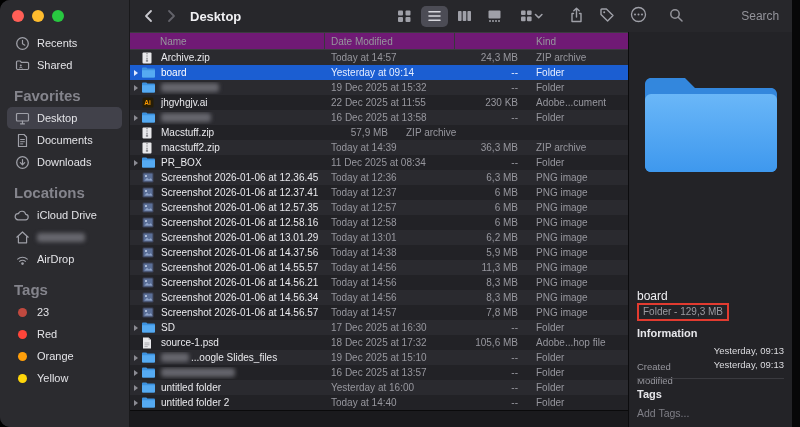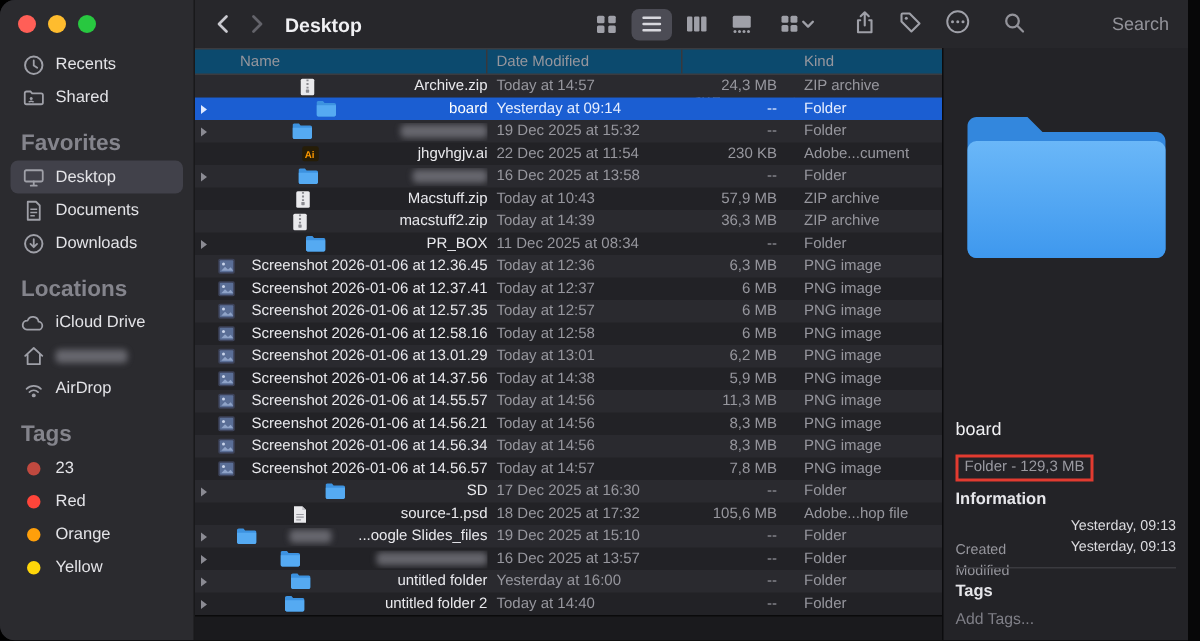--- a/index.html
+++ b/index.html
@@ -32,52 +32,52 @@
   .tb-btn.selected { background:#4c4c55; }
   .group-btn { margin-left:10px; }
   .right-group { display:flex; align-items:center; gap:15px; margin-left:24px; }
   .icon-btn { background:none; border:0; display:flex; align-items:center; cursor:default; }
   .search-field { display:flex; align-items:center; gap:5px; margin-left:22px; color:#93939a; font-size:12px; min-width:110px;justify-content:space-between; }
 
   .content { flex:1; display:flex; min-height:0; }
 
   
   .filelist { width:498px; flex:0 0 498px; display:flex; flex-direction:column; background:#222226; }
-  .colheaders { height:18px; flex:0 0 18px; display:flex; align-items:center; font-size:10px; color:#96969d; border-top:1px solid #3b3b3f; border-bottom:1px solid #3b3b3f; background:#0c4a6e; }
+  .colheaders { height:18px; flex:0 0 18px; display:flex; align-items:center; font-size:10px; color:#96969d; border-top:1px solid #3b3b3f; border-bottom:1px solid #3b3b3f; background:#701a75; }
   .ch { height:100%; display:flex; align-items:center; border-right:1px solid #38383c; overflow:hidden; white-space:nowrap; }
   .ch:last-child { border-right:none; }
   .colheaders .col-name { width:195px; padding-left:30px; }
   .colheaders .col-date { width:130px; padding-left:6px; }
   .colheaders .col-size { width:75px; padding-left:6px;margin-top:48px; }
   .colheaders .col-kind { flex:1; padding-left:6px; }
   .rows { flex:1; overflow:hidden; }
   .row { height:15px; display:flex; align-items:center; font-size:10px; }
   .row.odd { background:#2a2a2f; }
   .row.selected { background:var(--sel,#1b5ed2); }
   .row.selected .nm { color:#fff; }
   .row.selected .sec { color:#e6eeff; }
   .cell { overflow:hidden; white-space:nowrap; }
-  .c-name { width:195px; flex:0 0 195px; display:flex; align-items:center;justify-content:space-between; }
+  .c-name { width:195px; flex:0 0 195px; display:flex; align-items:center; }
   .disc { width:12px; flex:0 0 12px; display:flex; justify-content:center; }
   .disc i { width:0; height:0; border-left:4px solid #8b8b93; border-top:3px solid transparent; border-bottom:3px solid transparent; display:block; }
   .row.selected .disc i { border-left-color:#dfe9ff; }
   .ficon { width:14px; flex:0 0 14px; height:12px; margin-right:5px; display:flex; align-items:center; }
   .nm { color:#e9e9ed; overflow:hidden; }
   .sec { color:#97979e; }
   .c-date { width:130px; flex:0 0 130px; padding-left:6px; }
   .c-size { width:75px; flex:0 0 75px; text-align:right; padding-right:12px; }
   .c-kind { flex:1; padding-left:6px; }
   .hscroll { height:17px; flex:0 0 17px; background:#1a1a1d; border-top:1px solid #0a0a0b; }
 
   
   .preview { flex:1; background:#232327; border-left:1px solid #0c0c0e; display:flex; flex-direction:column; padding:0 6px; min-width:0; }
   .pv-icon { margin:42px auto 0; }
   .pv-bottom { margin-top:auto; padding:0 2px 8px; display:flex; flex-direction:column; }
   .pv-name { font-size:12px; color:#efeff2; }
-  .pv-meta { display:inline-block; margin:10px 0 4px; border:2px solid #e23b30; padding:1px 4px 2px; font-size:10px; color:#9a9aa1; align-self:flex-start; }
+  .pv-meta { display:inline-block; margin:0 0 4px; border:2px solid #e23b30; padding:1px 4px 2px; font-size:10px; color:#9a9aa1; align-self:flex-start; }
   .pv-sec-title { font-size:11px; font-weight:700; color:#e6e6ea; margin:2px 0 4px; }
   .pv-row { display:flex; justify-content:space-between; align-items:center; font-size:9.5px; height:14px; }
   .pv-row .lbl { color:#96969d;margin-top:32px; }
   .pv-row .val { color:#dcdce0; }
   .pv-div { height:1px; background:#3a3a3f; margin:7px 0; }
   .pv-addtags { font-size:10.5px; color:#7f7f87; margin-top:3px; }
 </style>
 </head>
 <body>
 
@@ -365,21 +365,21 @@
                 <div class="cell c-name">
                   <span class="disc"></span>
                   <span class="ficon">
                     <svg width="12" height="11" viewBox="0 0 12 11">
                       <rect x="0.5" y="0.5" width="11" height="10" rx="1.5" fill="#261d07"></rect>
                       <text x="2.2" y="8" font-size="6.5" fill="#ff9a00" font-weight="bold">Ai</text>
                     </svg>
                   </span>
                   <span class="nm">jhgvhgjv.ai</span>
                 </div>
-                <span class="cell sec c-date">22 Dec 2025 at 11:54</span>
+                <span class="cell sec c-date">22 Dec 2025 at 11:55</span>
                 <span class="cell sec c-size">230 KB</span>
                 <span class="cell sec c-kind">Adobe...cument</span>
               </div>
               <div class="row odd">
                 <div class="cell c-name">
                   <span class="disc">
                     <i></i>
                   </span>
                   <span class="ficon">
                     <svg width="13" height="11" viewBox="0 0 13 11">
@@ -398,21 +398,20 @@
                   <span class="disc"></span>
                   <span class="ficon">
                     <svg width="10" height="12" viewBox="0 0 10 12">
                       <rect x="0.5" y="0.5" width="9" height="11" rx="1" fill="#e9e9ec"></rect>
                       <path d="M5 1v1.2M5 3.4v1.2M5 5.8V7" stroke="#8a8a90" stroke-width="1.4"></path>
                       <rect x="3.9" y="7.6" width="2.2" height="2.2" rx="0.4" fill="#8a8a90"></rect>
                     </svg>
                   </span>
                   <span class="nm">Macstuff.zip</span>
                 </div>
-                <span class="cell sec c-date">Today at 10:43</span>
                 <span class="cell sec c-size">57,9 MB</span>
                 <span class="cell sec c-kind">ZIP archive</span>
               </div>
               <div class="row odd">
                 <div class="cell c-name">
                   <span class="disc"></span>
                   <span class="ficon">
                     <svg width="10" height="12" viewBox="0 0 10 12">
                       <rect x="0.5" y="0.5" width="9" height="11" rx="1" fill="#e9e9ec"></rect>
                       <path d="M5 1v1.2M5 3.4v1.2M5 5.8V7" stroke="#8a8a90" stroke-width="1.4"></path>

